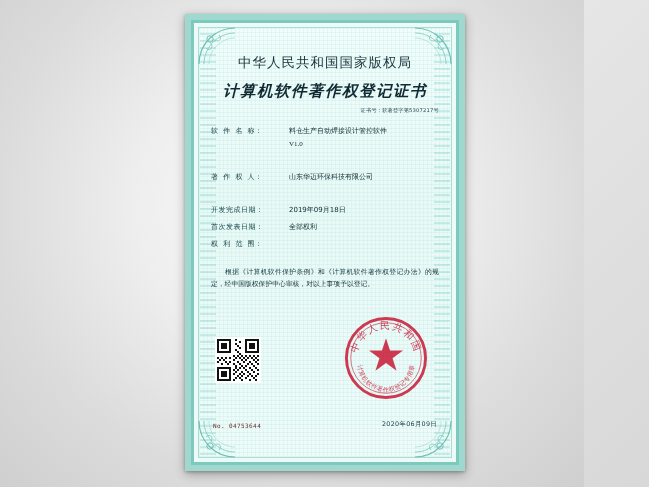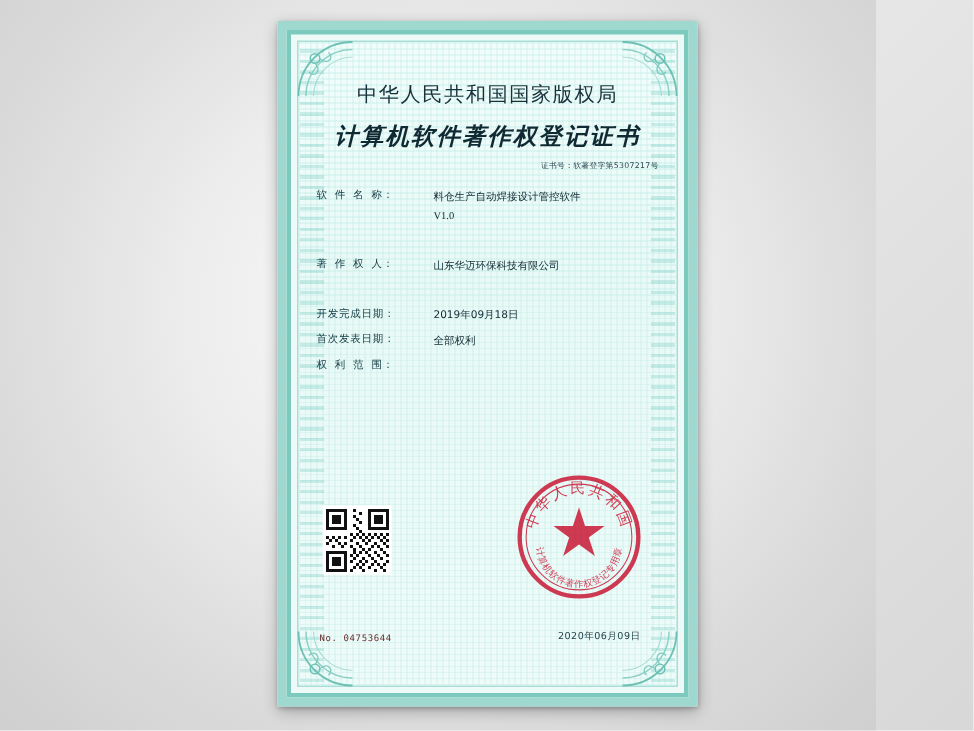--- a/index.html
+++ b/index.html
@@ -172,21 +172,21 @@
     position: absolute;
     right: 10px;
     bottom: 44px;
     width: 86px;
     height: 86px;
   }
 
   .footer {
     position: absolute;
     left: 2px;
-    right: 12px;
+    right: 2px;
     bottom: 16px;
     display: flex;
     justify-content: space-between;
     align-items: flex-end;
     font-size: 6.4px;
     color: #233f47;
   }
   .footer .no {
     color: #6b2d2d;
     letter-spacing: 0.4px;
@@ -285,20 +285,21 @@
           <div class="val">全部权利</div>
         </div>
 
         <div class="row">
           <div class="lab">权 利 范 围：</div>
         </div>
 
 
       </div>
 
+      <div class="para">根据《计算机软件保护条例》和《计算机软件著作权登记办法》的规定，经中国版权保护中心审核，对以上事项予以登记。</div>
 
       <div class="qr">
         <svg width="46" height="46" viewBox="0 0 23 23" shape-rendering="crispEdges">
           <rect width="23" height="23" fill="#ffffff"></rect>
           <g fill="#111111">
             <rect x="1" y="1" width="7" height="1"></rect>
               <rect x="1" y="7" width="7" height="1"></rect>
             <rect x="1" y="1" width="1" height="7"></rect>
               <rect x="7" y="1" width="1" height="7"></rect>
             <rect x="3" y="3" width="3" height="3"></rect>

